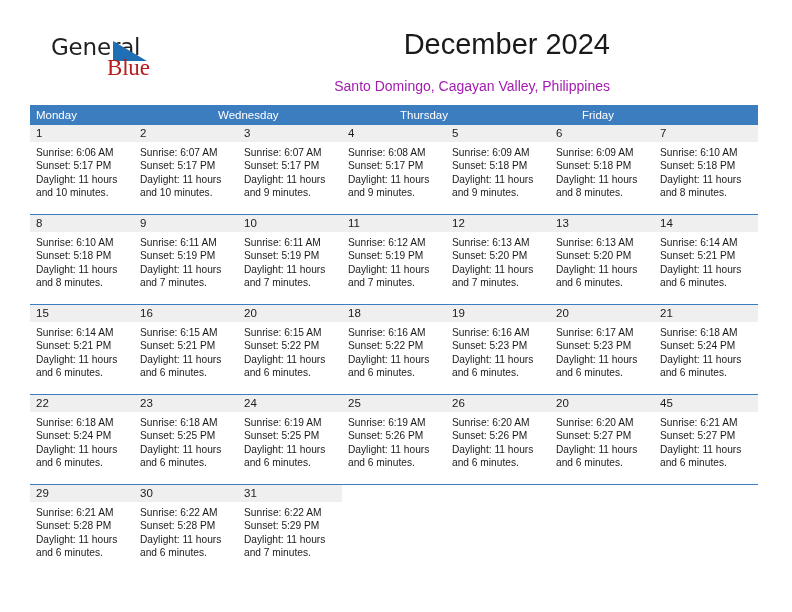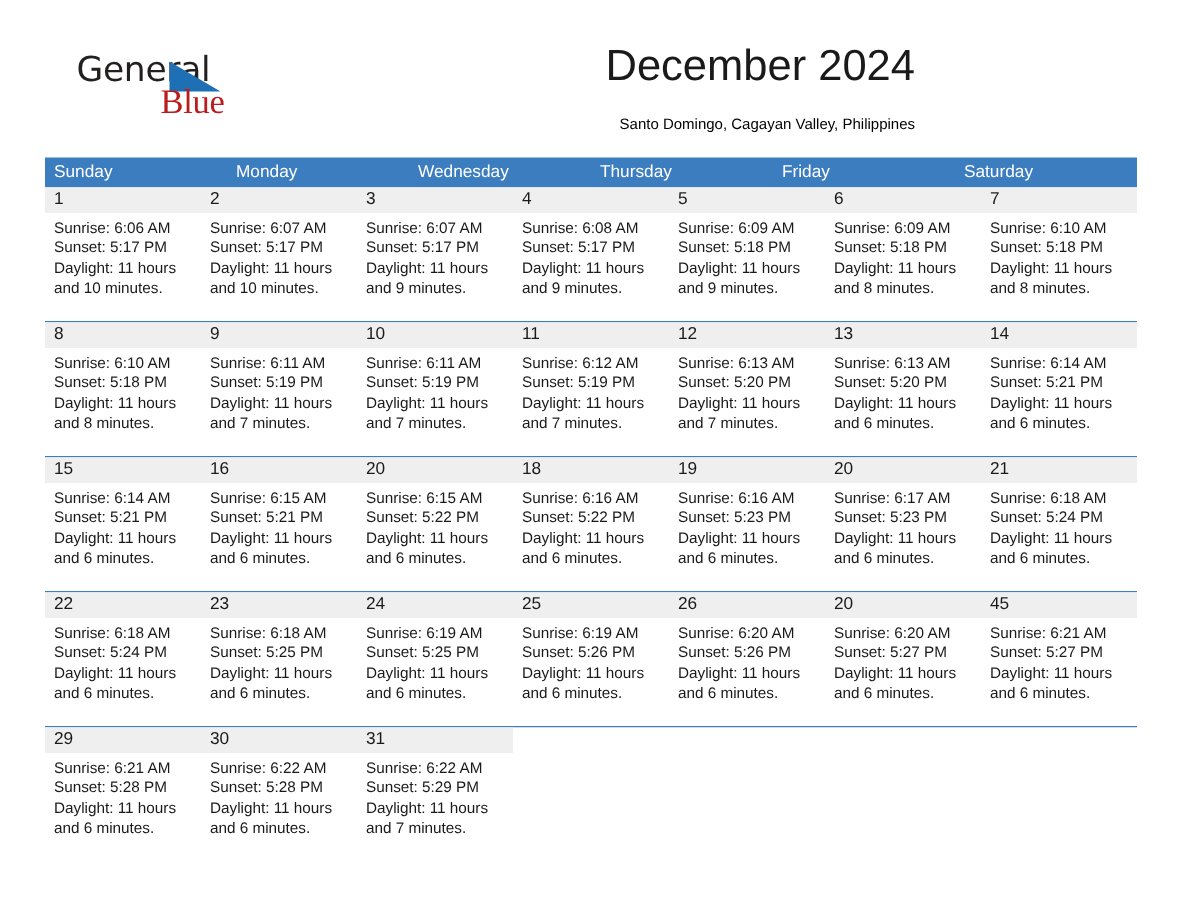--- a/index.html
+++ b/index.html
@@ -72,22 +72,22 @@
     font-size: 29px;
     font-weight: normal;
     color: #1a1a1a;
     letter-spacing: 0px;
     white-space: nowrap;
   }
   .subtitle {
     position: absolute;
     right: 36px;
     top: 78px;
-    font-size: 10px;
-    color: #000000;
+    font-size: 14px;
+    color: #a21caf;
     text-align: right;
     white-space: nowrap;
   }
 
   
   .calendar {
     position: absolute;
     left: 30px;
     top: 105px;
     width: 728px;
@@ -157,26 +157,24 @@
       <span class="logo-general">General</span>
       <span class="logo-triangle"></span>
       <span class="logo-blue">Blue</span>
     </div>
     <div class="title">December 2024</div>
     <div class="subtitle">Santo Domingo, Cagayan Valley, Philippines</div>
   </div>
 
   <div class="calendar">
     <div class="weekday-row">
-      <div class="weekday">Sunday</div>
       <div class="weekday">Monday</div>
       <div class="weekday">Wednesday</div>
       <div class="weekday">Thursday</div>
       <div class="weekday">Friday</div>
-      <div class="weekday">Saturday</div>
     </div>
 
     <div id="weeks-container">
         <div class="week">
           <div class="week-inner">
             <div class="day-cell">
               <div class="day-number-band">
                 <div class="day-number">1</div>
               </div>
               <div class="day-info">

